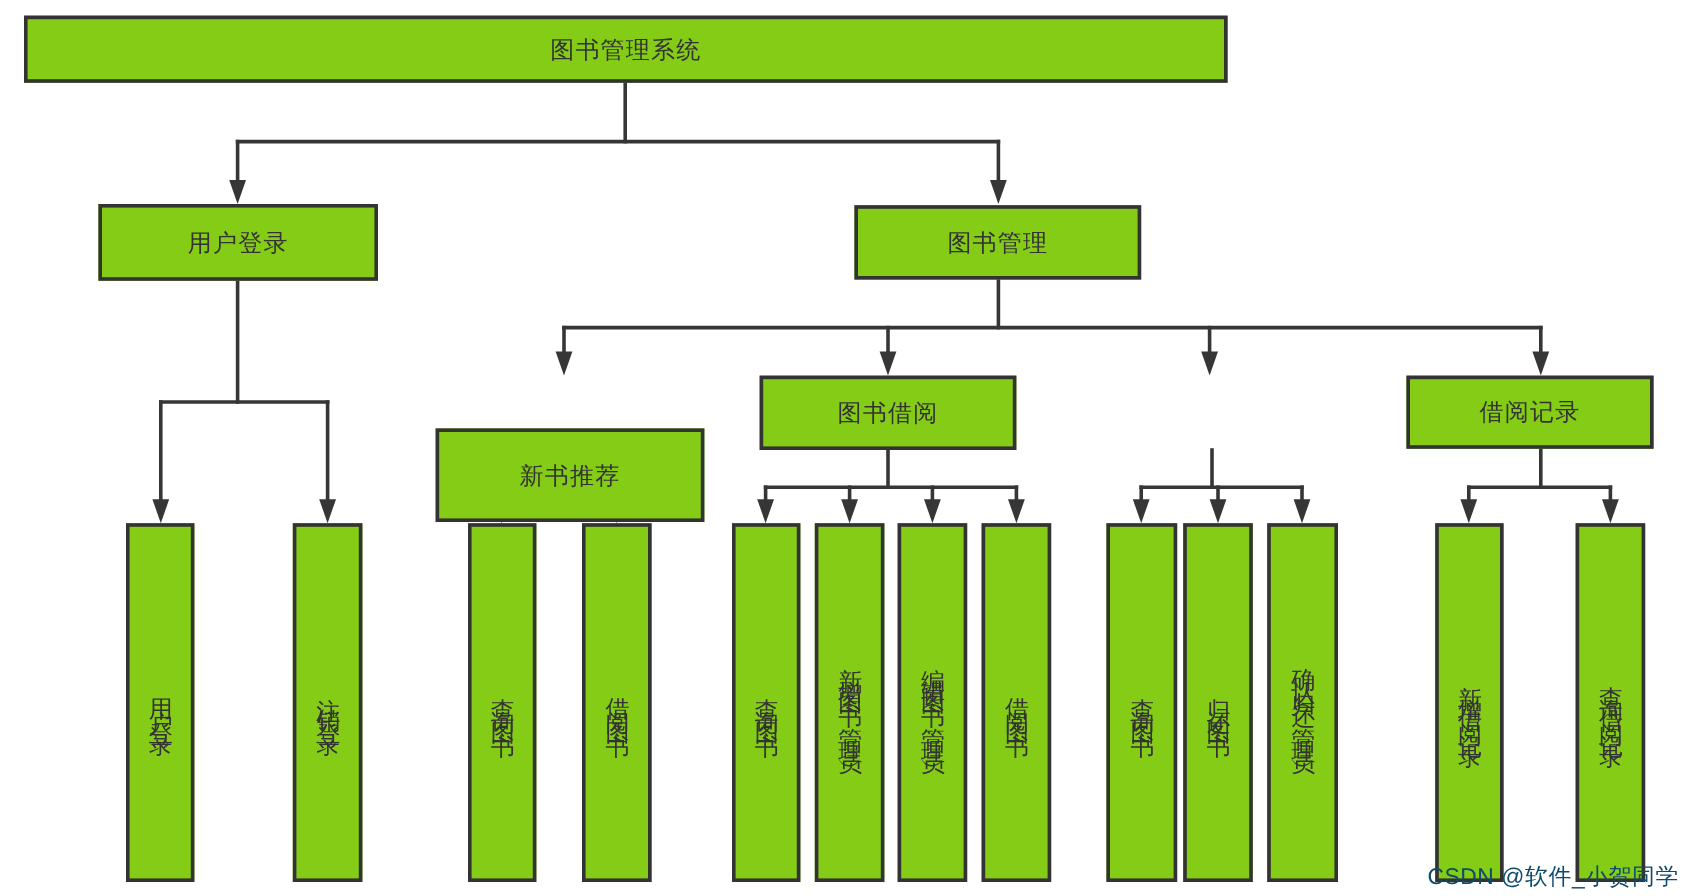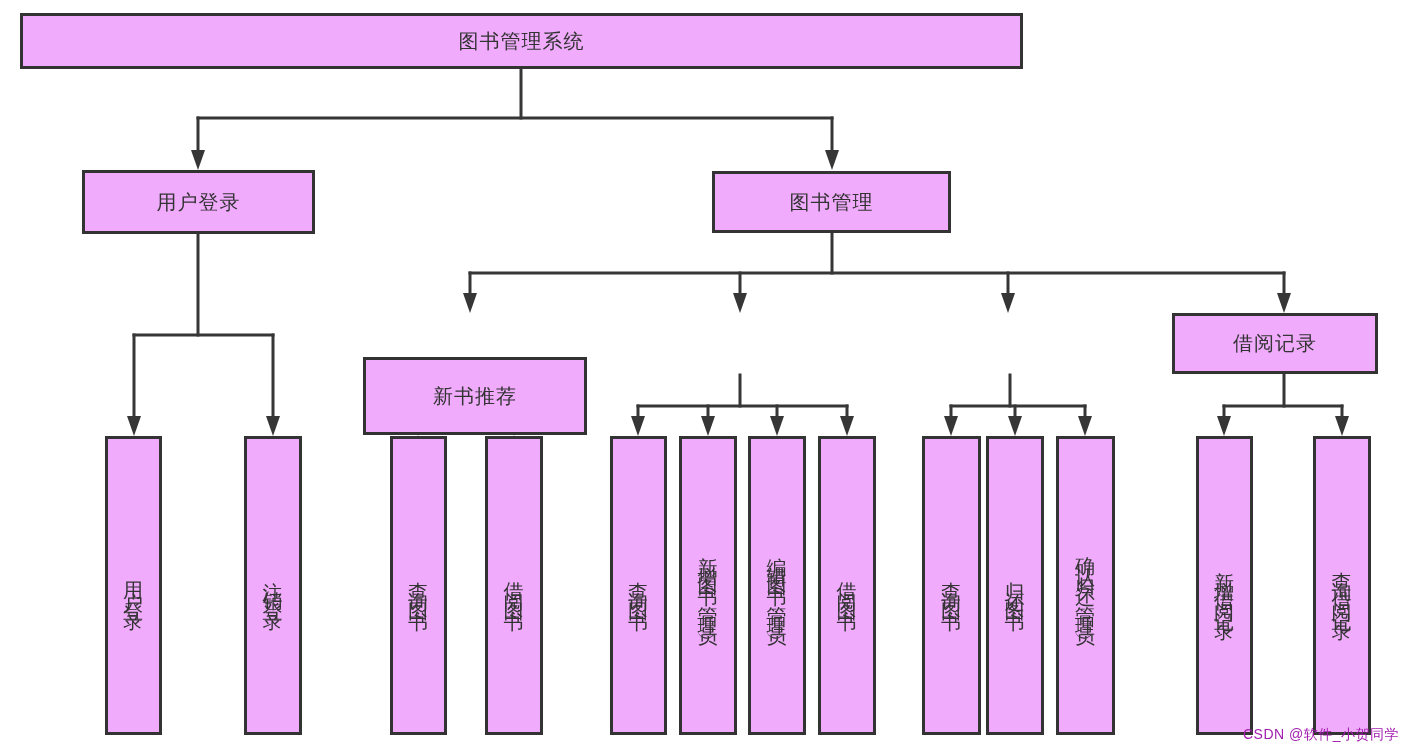--- a/index.html
+++ b/index.html
@@ -17,43 +17,43 @@
     left: 0; top: 0;
     width: 1405px; height: 747px;
     z-index: 1;
     pointer-events: none;
   }
   .wires line { stroke: #363636; stroke-width: 3; stroke-linecap: square; }
   .wires polygon { fill: #363636; stroke: none; }
   .node {
     position: absolute;
     box-sizing: border-box;
-    background: #f0abfc;
+    background: #84cc16;
     border: 3px solid #333333;
     display: flex;
     align-items: center;
     justify-content: center;
     font-size: 20px;
     color: #333333;
     z-index: 2;
     letter-spacing: 1px;
     white-space: nowrap;
   }
   .vnode span {
     writing-mode: vertical-rl;
     text-orientation: mixed;
     letter-spacing: 10px;
     line-height: 1;
   }
   .watermark {
     position: absolute;
     right: 6px;
     bottom: 3px;
-    font-size: 14px;
-    color: #a21caf;
+    font-size: 19px;
+    color: #0c4a6e;
     letter-spacing: 0.5px;
     z-index: 3;
     white-space: nowrap;
     margin-left: 28px;
   }
 </style>
 </head>
 <body>
 
 <div class="canvas">
@@ -134,20 +134,23 @@
   <div class="node" style="left:82px; top:170px; width:233px; height:64px;">
     <span>用户登录</span>
   </div>
   <div class="node" style="left:712px; top:171px; width:239px; height:62px;">
     <span>图书管理</span>
   </div>
 
   <div class="node" style="left:363px; top:313px; width:224px; height:78px;margin-top:44px;">
     <span>新书推荐</span>
   </div>
+  <div class="node" style="left:633px; top:313px; width:214px; height:62px;">
+    <span>图书借阅</span>
+  </div>
   <div class="node" style="left:1172px; top:313px; width:206px; height:61px;">
     <span>借阅记录</span>
   </div>
 
   <div class="node vnode" style="left:105px; top:436px; width:57px; height:299px;">
     <span>用户登录</span>
   </div>
   <div class="node vnode" style="left:244px; top:436px; width:58px; height:299px;">
     <span>注销登录</span>
   </div>

